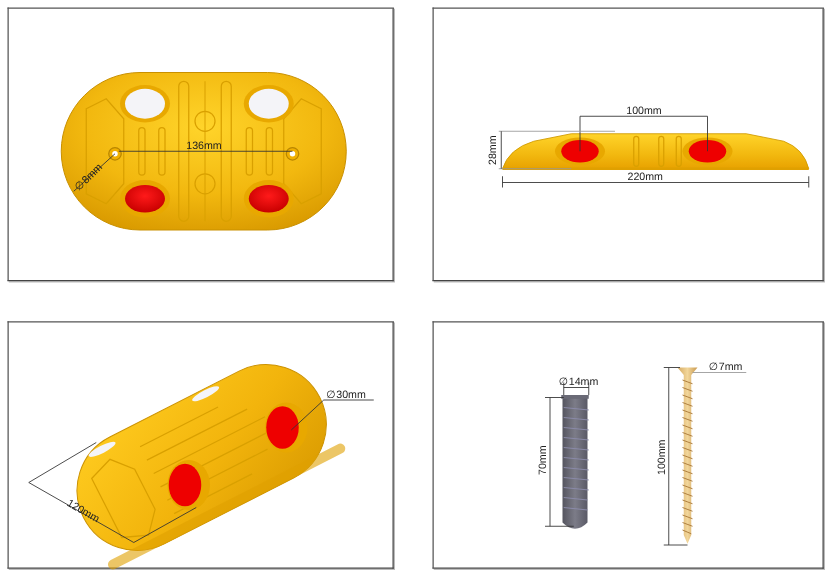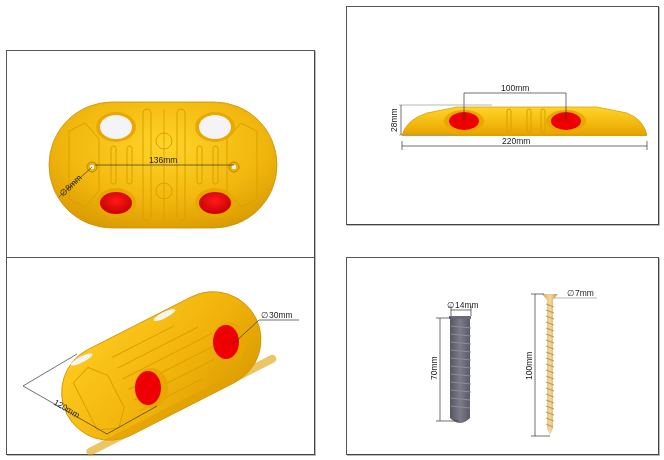--- a/index.html
+++ b/index.html
@@ -1,18 +1,18 @@
 <!DOCTYPE html>
 <html><head>
 <meta charset="utf-8">
 <style>
   html,body{margin:0;padding:0;background:#ffffff;}
   body{width:664px;height:460px;position:relative;overflow:hidden;font-family:"Liberation Sans",sans-serif;}
   .panel{position:absolute;border:1.5px solid #555;border-right-color:#444;border-bottom-color:#444;box-sizing:border-box;background:#fff;box-shadow:1px 1px 0 #bbb;}
-  #p1{left:6px;top:6px;width:309px;height:219px;margin-top:44px;}
+  #p1{left:6px;top:6px;width:309px;height:219px;}
   #p2{left:346px;top:6px;width:313px;height:219px;}
   #p3{left:6px;top:257px;width:309px;height:198px;}
   #p4{left:346px;top:257px;width:313px;height:198px;}
   svg{position:absolute;left:0;top:0;overflow:visible;}
   .dim{font-family:"Liberation Sans",sans-serif;font-size:8.5px;fill:#222;}
 </style>
 </head>
 <body>
 
 <div class="panel" id="p1">

